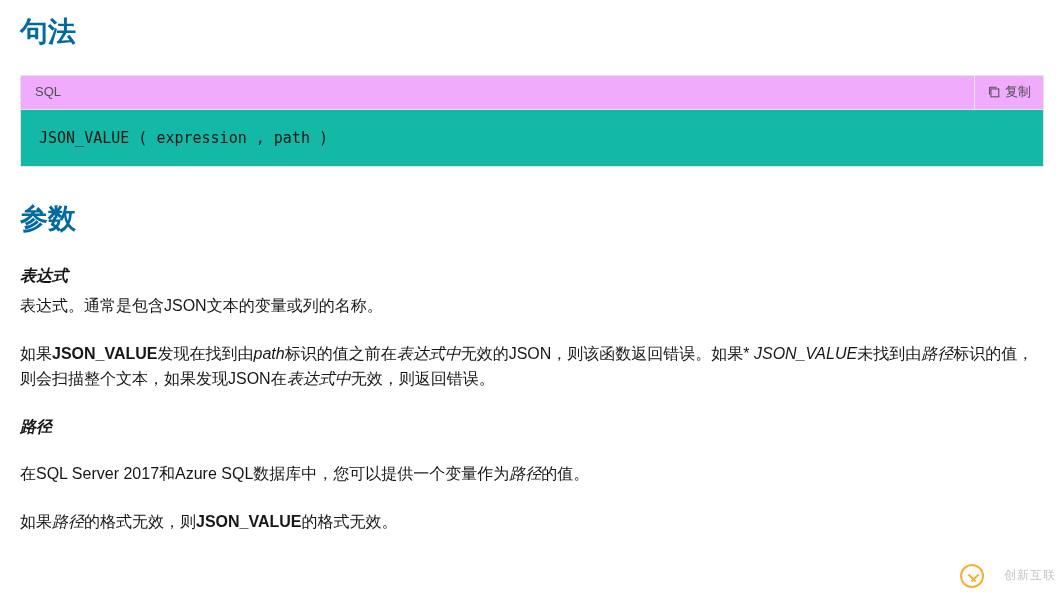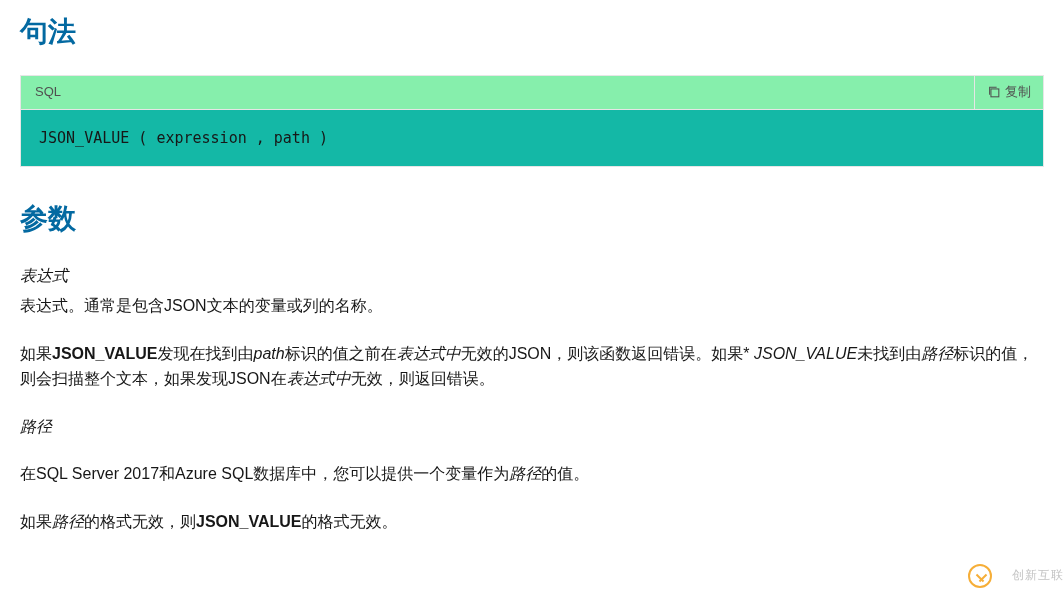--- a/index.html
+++ b/index.html
@@ -19,21 +19,21 @@
   color: #0369a1;
 }
 .code-block {
   border: 1px solid #e6e6e6;
   margin-bottom: 30px;
 }
 .code-header {
   display: flex;
   justify-content: space-between;
   align-items: center;
-  background: #86efac;
+  background: #f0abfc;
   border-bottom: 1px solid #e6e6e6;
   font-size: 13px;
   color: #505050;
 }
 .code-lang {
   padding: 6px 14px;
 }
 .copy-btn {
   display: flex;
   align-items: center;
@@ -48,32 +48,33 @@
   font-family: Consolas, Monaco, monospace;
   font-size: 15px;
   color: #171717;
   background: #14b8a6;
 }
 .param-title {
   font-style: italic;
   color: #171717;
   margin: 22px 0 4px 0;
   font-size: 16px;
+  font-weight: bold;
 }
 p.para {
   margin-bottom: 2px;
   color: #171717;
 }
 p.spaced { margin-top: 22px; }
 em { font-style: italic; }
 a.link { color: #0065b3; text-decoration: none; }
 .watermark {
   position: fixed;
   bottom: 18px;
-  right: 0;
+  right: 8px;
   display: flex;
   align-items: center;
   gap: 20px;
   opacity: 0.9;
 }
 .wm-ico {
   width: 24px; height: 24px;
   border: 2px solid #f5a623;
   border-radius: 50%;
   position: relative;

